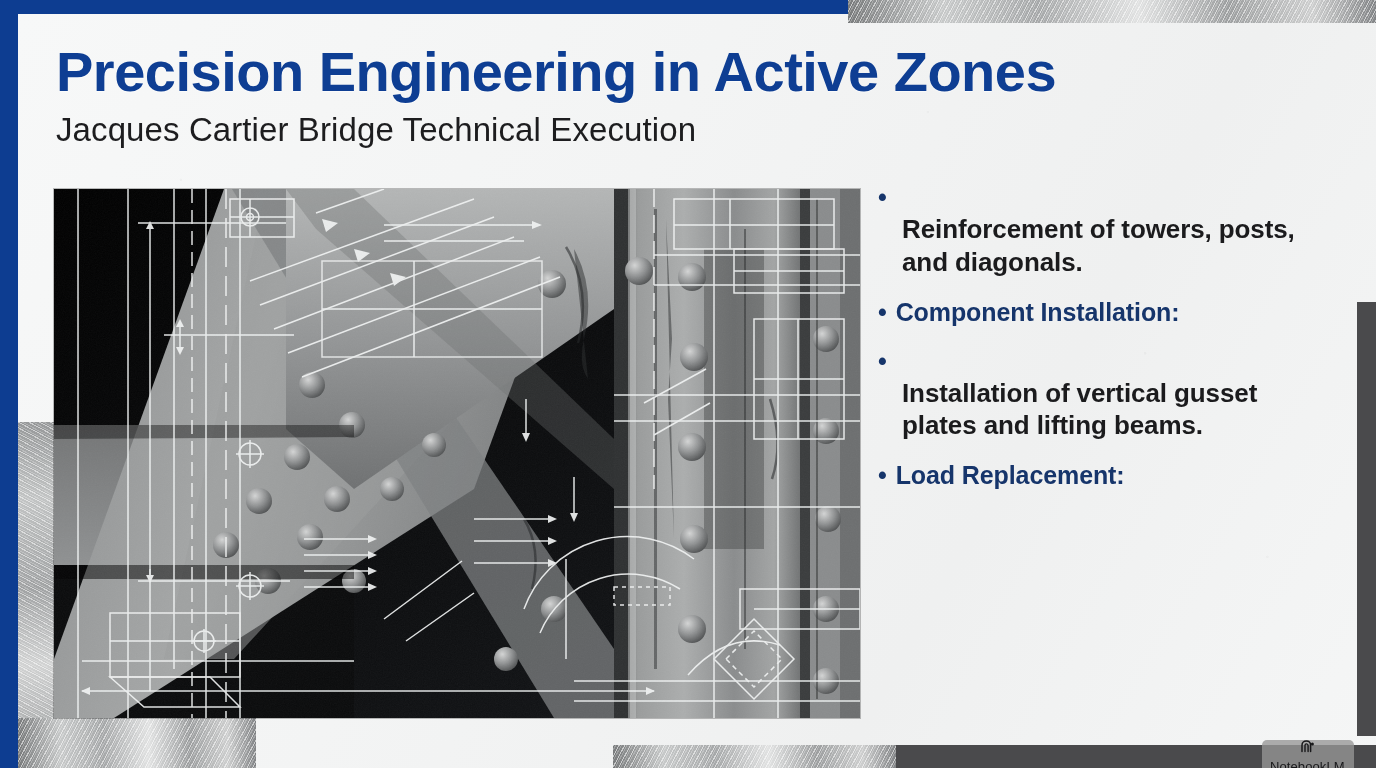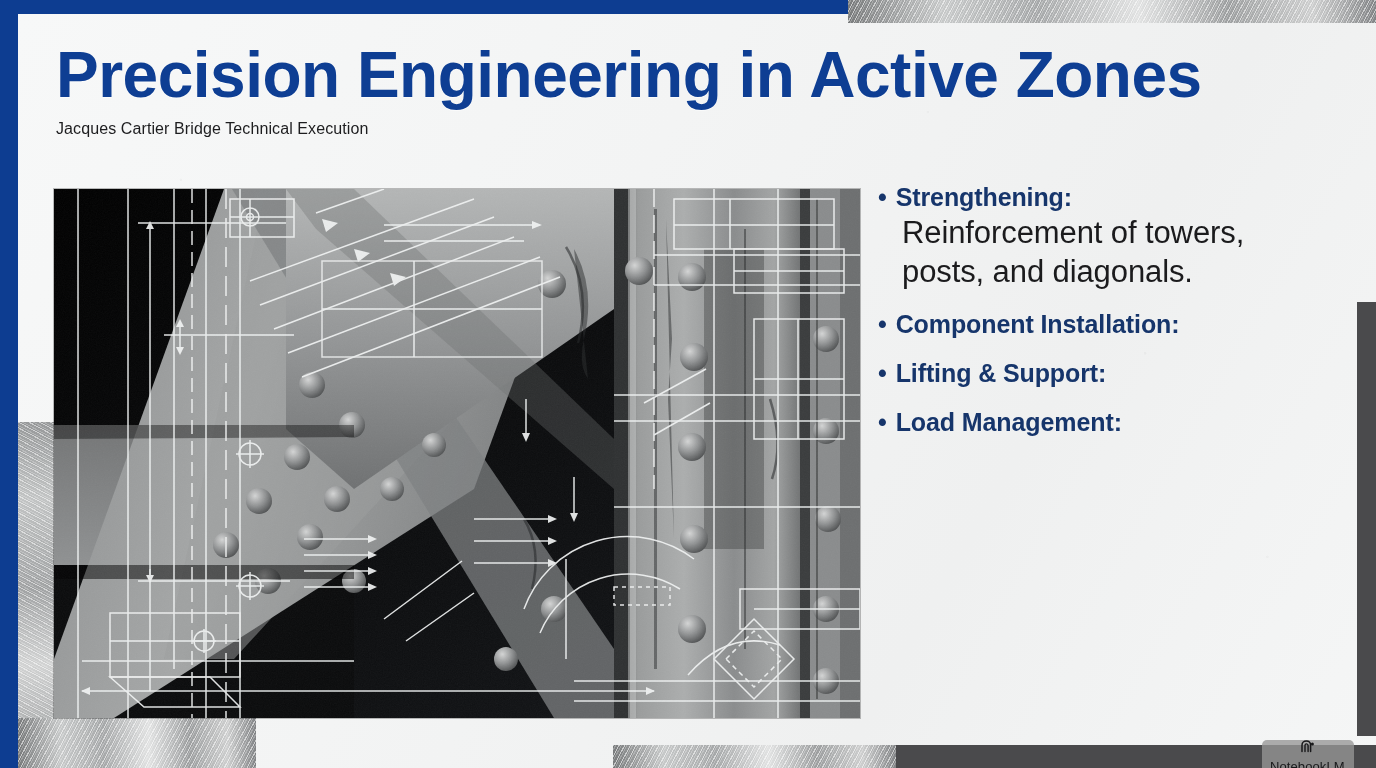--- a/index.html
+++ b/index.html
@@ -84,30 +84,30 @@
   }
   .band-bottom-dark {
     position:absolute; left:896px; top:745px;
     width:480px; height:23px;
     background:#4a4a4c;
   }
 
   
   .header { position:absolute; left:56px; top:42px; width:1180px; }
   .slide-title {
-    font-size:64px;
+    font-size:56px;
     font-weight:bold;
     letter-spacing:-0.5px;
     color:#0e3e93;
     line-height:1.06;
     text-shadow:0 1px 0 rgba(255,255,255,.6);
   }
   .slide-subtitle {
     margin-top:10px;
-    font-size:16px;
+    font-size:33px;
     font-weight:400;
     color:#1d1d1f;
     letter-spacing:.1px;
   }
 
   
   .photo-frame {
     position:absolute;
     left:54px; top:189px;
     width:806px; height:529px;
@@ -136,22 +136,22 @@
   }
   .bullet-dot {
     flex:0 0 auto;
     margin-right:9px;
     color:#16356b;
     font-size:25px;
     line-height:1.24;
   }
   .bullet-body {
     margin-left:24px;
-    font-size:31px;
-    font-weight:400;
+    font-size:26px;
+    font-weight:700;
     color:#1b1b1d;
     line-height:1.26;
     letter-spacing:-0.1px;
   }
 
   
   .watermark {
     position:absolute;
     left:1262px; top:740px;
     height:40px;
@@ -439,43 +439,42 @@
 
       <rect width="806" height="529" filter="url(#grain)" fill="#888" opacity=".35"></rect>
     </svg>
   </div>
 
   <div class="bullets">
 
     <div class="bullet-item">
       <div class="bullet-head">
         <span class="bullet-dot">•</span>
-        <span>Strengthening:</span>
       </div>
       <div class="bullet-body">Reinforcement of towers, posts, and diagonals.</div>
     </div>
 
     <div class="bullet-item">
       <div class="bullet-head">
         <span class="bullet-dot">•</span>
         <span>Component Installation:</span>
       </div>
     </div>
 
     <div class="bullet-item">
       <div class="bullet-head">
         <span class="bullet-dot">•</span>
-        <span>Lifting &amp; Support:</span>
       </div>
+      <div class="bullet-body">Installation of vertical gusset plates and lifting beams.</div>
     </div>
 
     <div class="bullet-item">
       <div class="bullet-head">
         <span class="bullet-dot">•</span>
-        <span>Load Management:</span>
+        <span>Load Replacement:</span>
       </div>
     </div>
 
   </div>
 
   <div class="watermark">
     <span>
       <svg width="15" height="14" viewBox="0 0 15 14" aria-hidden="true">
         <path d="M2 11.5 V5.2 C2 2.6 4.1 1 6.4 1 c2.3 0 4.2 1.7 4.2 4.2 V11.5" fill="none" stroke="#18181a" stroke-width="1.5" stroke-linecap="round"></path>
         <path d="M5 11.5 V5.6 c0-1 .7-1.7 1.5-1.7 .9 0 1.6 .7 1.6 1.8 V11.5" fill="none" stroke="#18181a" stroke-width="1.4" stroke-linecap="round"></path>

